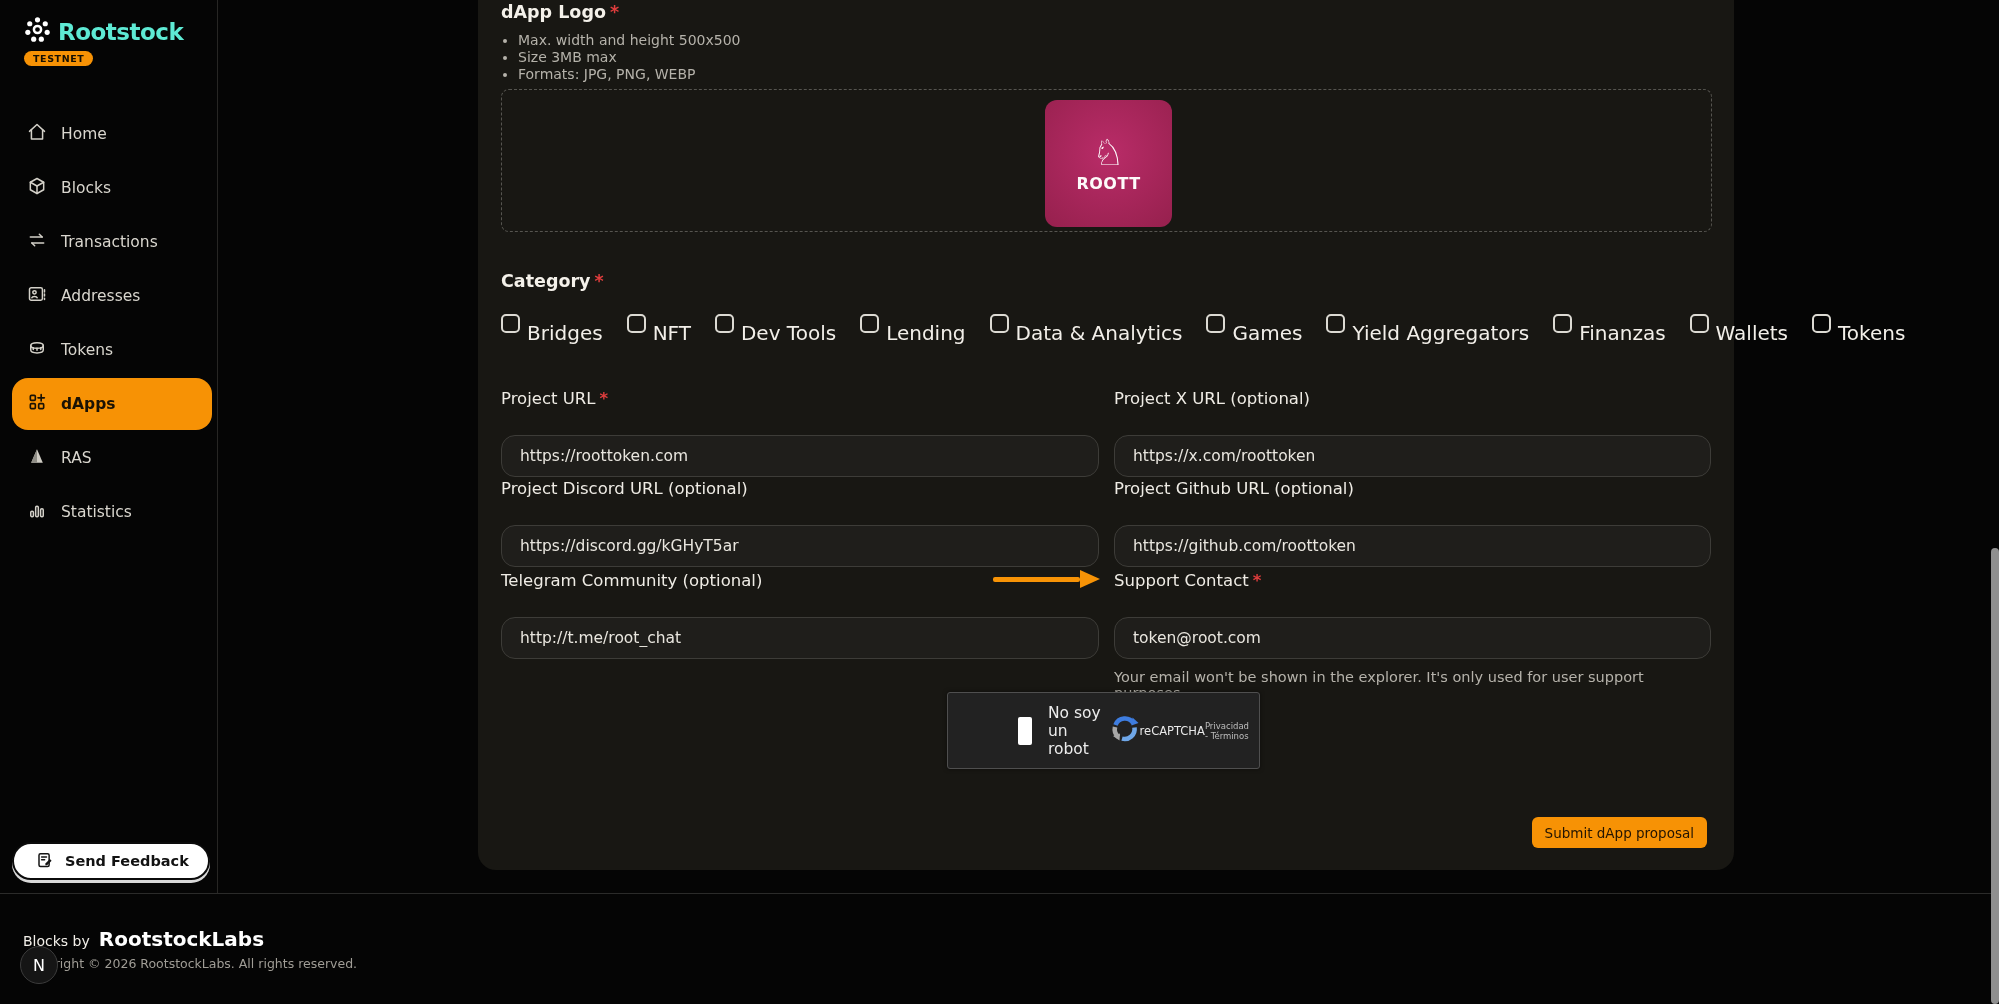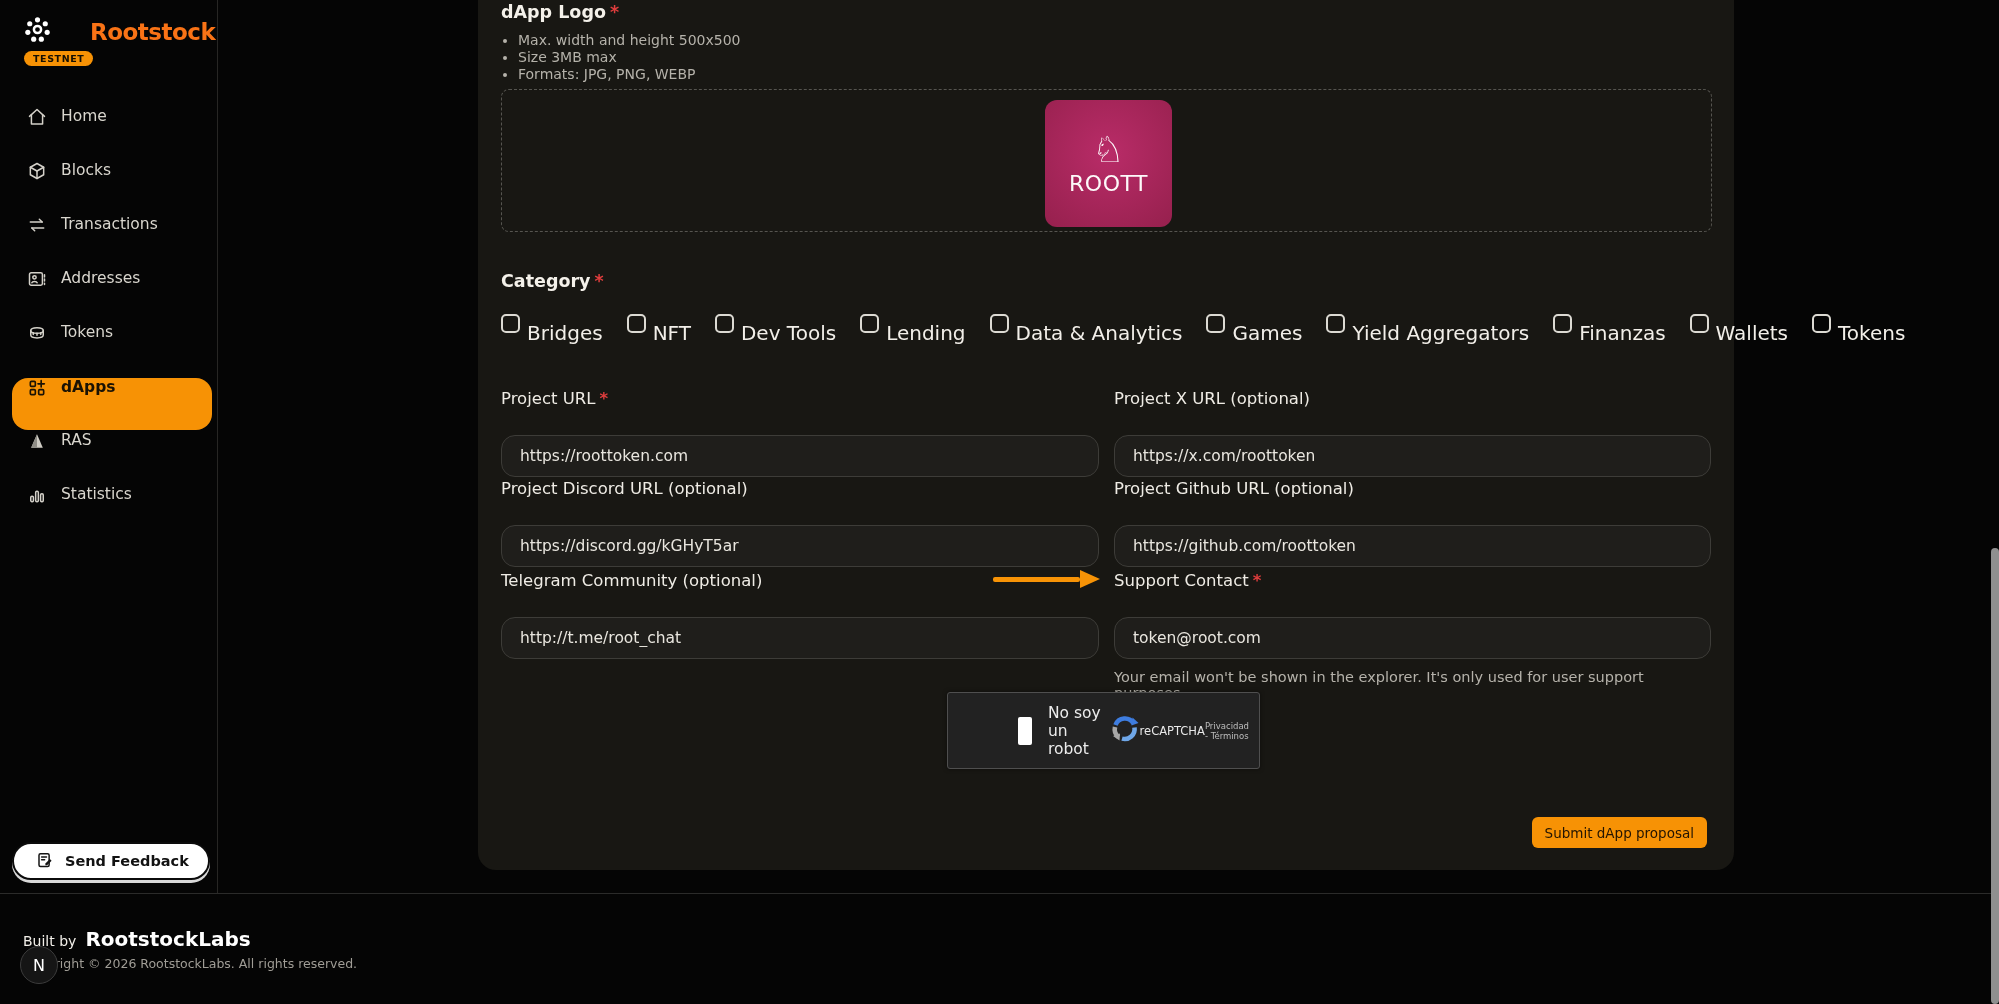--- a/index.html
+++ b/index.html
@@ -5,25 +5,25 @@
   * { margin:0; padding:0; box-sizing:border-box; }
   html,body { background:#000; }
   .page {
     position:relative; width:1999px; height:1004px; overflow:hidden;
     background:#050505; font-family:"DejaVu Sans", sans-serif; color:#f2efe9;
   }
   
   .sidebar { position:absolute; left:0; top:0; width:218px; height:893px; border-right:1px solid #272624; }
   .brand { position:absolute; top:16px; left:24px; }
   .brand-row { display:flex; align-items:center; gap:7px; }
-  .brand-name { font-size:23px; font-weight:700; letter-spacing:-0.5px; color:#f97316;margin-left:32px; }
+  .brand-name { font-size:23px; font-weight:700; letter-spacing:-0.5px; color:#5eead4; }
   .badge { display:inline-block; margin-left:0px; background:#F79205; color:#161003;
            font-size:9.5px; font-weight:700; letter-spacing:0.6px; padding:2px 9px; border-radius:9px; }
   .nav { position:absolute; top:107px; left:0; right:0; }
-  .nav-item { position:relative; height:54px; display:flex; gap:14px;
+  .nav-item { position:relative; height:54px; display:flex; align-items:center; gap:14px;
               padding-left:27px; color:#d9d6ce; font-size:15.5px; cursor:pointer; }
   .nav-item svg { flex:0 0 auto; }
   .nav-item.active { background:#F79205; color:#1a1204; font-weight:600; border-radius:16px;
                      margin:1px 5px 1px 12px; padding-left:15px; height:52px; }
   .feedback-btn { position:absolute; left:12px; top:842px; width:198px; height:38px; background:#fff;
                   border:2px solid #0b0b0b; border-radius:19px; box-shadow:0 3px 0 0 rgba(255,255,255,0.85);
                   display:flex; align-items:center; gap:11px; padding-left:22px;
                   color:#121212; font-size:14.5px; font-weight:600; cursor:pointer; }
   
   .card { position:absolute; left:478px; top:0; width:1256px; height:870px; background:#181713;
@@ -31,21 +31,21 @@
   .sec-label { position:absolute; left:23px; font-size:17.5px; font-weight:600; color:#f4f1ea; }
   .req { color:#e03d3d; margin-left:4px; font-weight:700; }
   .rules { position:absolute; left:40px; top:32px; color:#b5b2aa; font-size:14px; line-height:17px; }
   .rules li { margin-bottom:0px; list-style:disc; }
   .dropzone { position:absolute; left:23px; top:89px; width:1211px; height:143px;
               border:1.5px dashed #565550; border-radius:8px; cursor:pointer; }
   .logo-tile { position:absolute; left:543px; top:10px; width:127px; height:127px; border-radius:12px;
                background:radial-gradient(130% 130% at 50% 42%, #b92c68 0%, #98214f 55%, #6d1038 100%);
                display:flex; flex-direction:column; align-items:center; justify-content:center; }
   .knight { font-size:36px; color:#fff; line-height:38px; }
-  .tile-symbol { font-size:22px; font-weight:400; color:#fdfafa; letter-spacing:0.5px; margin-top:2px; }
+  .tile-symbol { font-size:16px; font-weight:700; color:#fdfafa; letter-spacing:0.5px; margin-top:2px; }
   .cat-row { position:absolute; left:23px; top:302px; display:flex; gap:24px; align-items:center; }
   .cat-item { display:flex; align-items:center; gap:7px; cursor:pointer; }
   .cbx { width:19px; height:19px; border:2px solid #dcdad3; border-radius:5px; background:transparent; }
   .cat-item span.lbl { font-size:20px; color:#f2efe9; white-space:nowrap;margin-top:19px; }
   .field { position:absolute; }
   .field .flabel { font-size:16.5px; color:#efece5; margin-bottom:11px; }
   .field input { width:100%; height:42px; background:#1f1e1b; border:1px solid #3d3c38; border-radius:14px;
                  color:#e9e6df; font-size:15.5px; font-family:"DejaVu Sans", sans-serif;
                  padding:0 18px; outline:none;margin-top:16px; }
   .helper { margin-top:10px; font-size:14.5px; color:#b5b2aa; }
@@ -290,21 +290,21 @@
         <span class="rc-name">reCAPTCHA</span>
         <span class="rc-privacy">Privacidad - Términos</span>
       </div>
     </div>
 
     <button class="submit-btn">Submit dApp proposal</button>
   </main>
 
   <footer class="footer">
     <div class="built">
-      <span class="built-by">Built by</span>
+      <span class="built-by">Blocks by</span>
       <span class="built-company">RootstockLabs</span>
     </div>
     <div class="copyright">Copyright © 2026 RootstockLabs. All rights reserved.</div>
 
   </footer>
 
   <div class="avatar-n">N</div>
   <div class="scroll-thumb"></div>
 </div>
 

